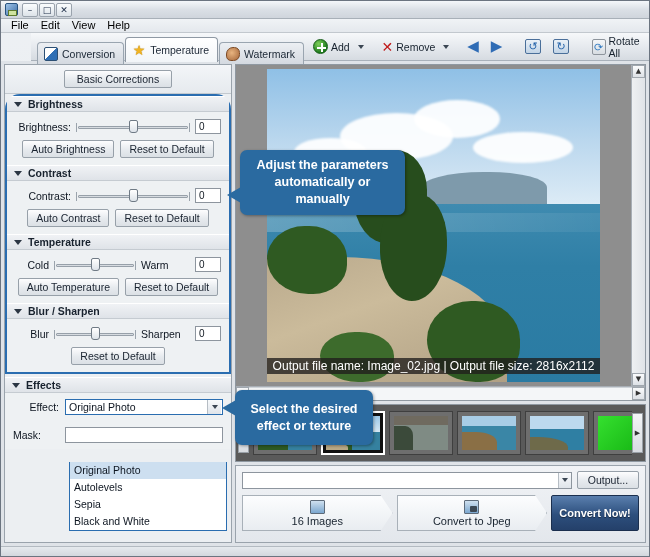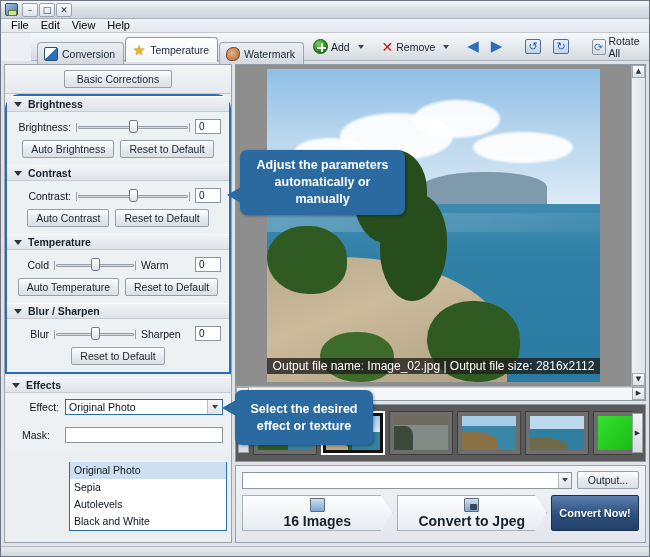--- a/index.html
+++ b/index.html
@@ -259,21 +259,21 @@
     display:flex;align-items:center;justify-content:flex-end; }
   .pathbox .arrowbox{width:13px;height:15px;display:flex;align-items:center;justify-content:center;
     background:linear-gradient(#f8fafc,#dfe4ea);border-left:1px solid #b6bdc4;}
   .actionrow{ display:flex; align-items:stretch; gap:4px; }
   .chevron{
     flex:1; height:36px; background:linear-gradient(#fcfdfe,#e9edf1);
     border:1px solid #a8b0b8; display:flex;flex-direction:column;
     align-items:center;justify-content:center; gap:1px;
     clip-path:polygon(0 0, calc(100% - 12px) 0, 100% 50%, calc(100% - 12px) 100%, 0 100%);
   }
-  .chev-lbl{ font-weight:bold; font-size:14px; color:#17222e; }
+  .chev-lbl{ font-weight:normal; font-size:11px; color:#17222e; }
   .mini-ico{ width:15px;height:14px;border:1px solid #5d6b7a;background:linear-gradient(#cfe0ef,#7ba7cf);
     border-radius:1px; position:relative;}
   .mini-ico.cam:after{content:"";position:absolute;right:1px;bottom:1px;width:7px;height:6px;
     background:#3c4854;border-radius:1px;}
   .convbtn{
     width:88px;flex:0 0 88px;height:36px;
     background:linear-gradient(#5a7fae,#2d4f7d 55%,#24406a);
     border:1px solid #1b2f4e; border-radius:2px;
     color:#fff;font-weight:bold;font-size:11px;
     display:flex;align-items:center;justify-content:center;
@@ -477,29 +477,29 @@
           <span class="lbl" style="width:46px;text-align:right;">Effect:</span>
           <div class="combo">
             <span>Original Photo</span>
             <span class="arrowbox">
               <span class="caret"></span>
             </span>
           </div>
         </div>
 
         <div class="fieldrow">
-          <span class="lbl" style="width:46px;text-align:center;">Mask:</span>
+          <span class="lbl" style="width:46px;text-align:left;">Mask:</span>
           <div class="maskbox"></div>
         </div>
       </div>
 
       <div class="dropdown">
         <div class="dd-item sel">Original Photo</div>
+        <div class="dd-item">Autolevels</div>
         <div class="dd-item">Sepia</div>
-        <div class="dd-item">Autolevels</div>
         <div class="dd-item">Black and White</div>
 
       </div>
     </div>
 
     <div class="right">
 
       <div class="preview-wrap">
         <div class="preview-inner">
           <div class="preview-area">

